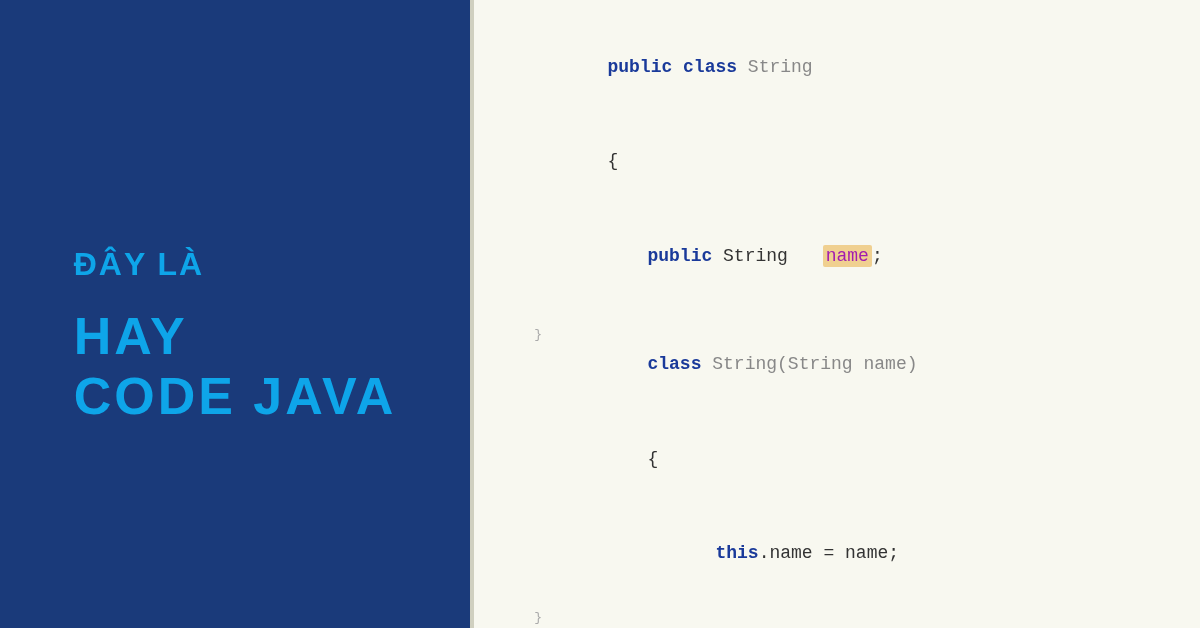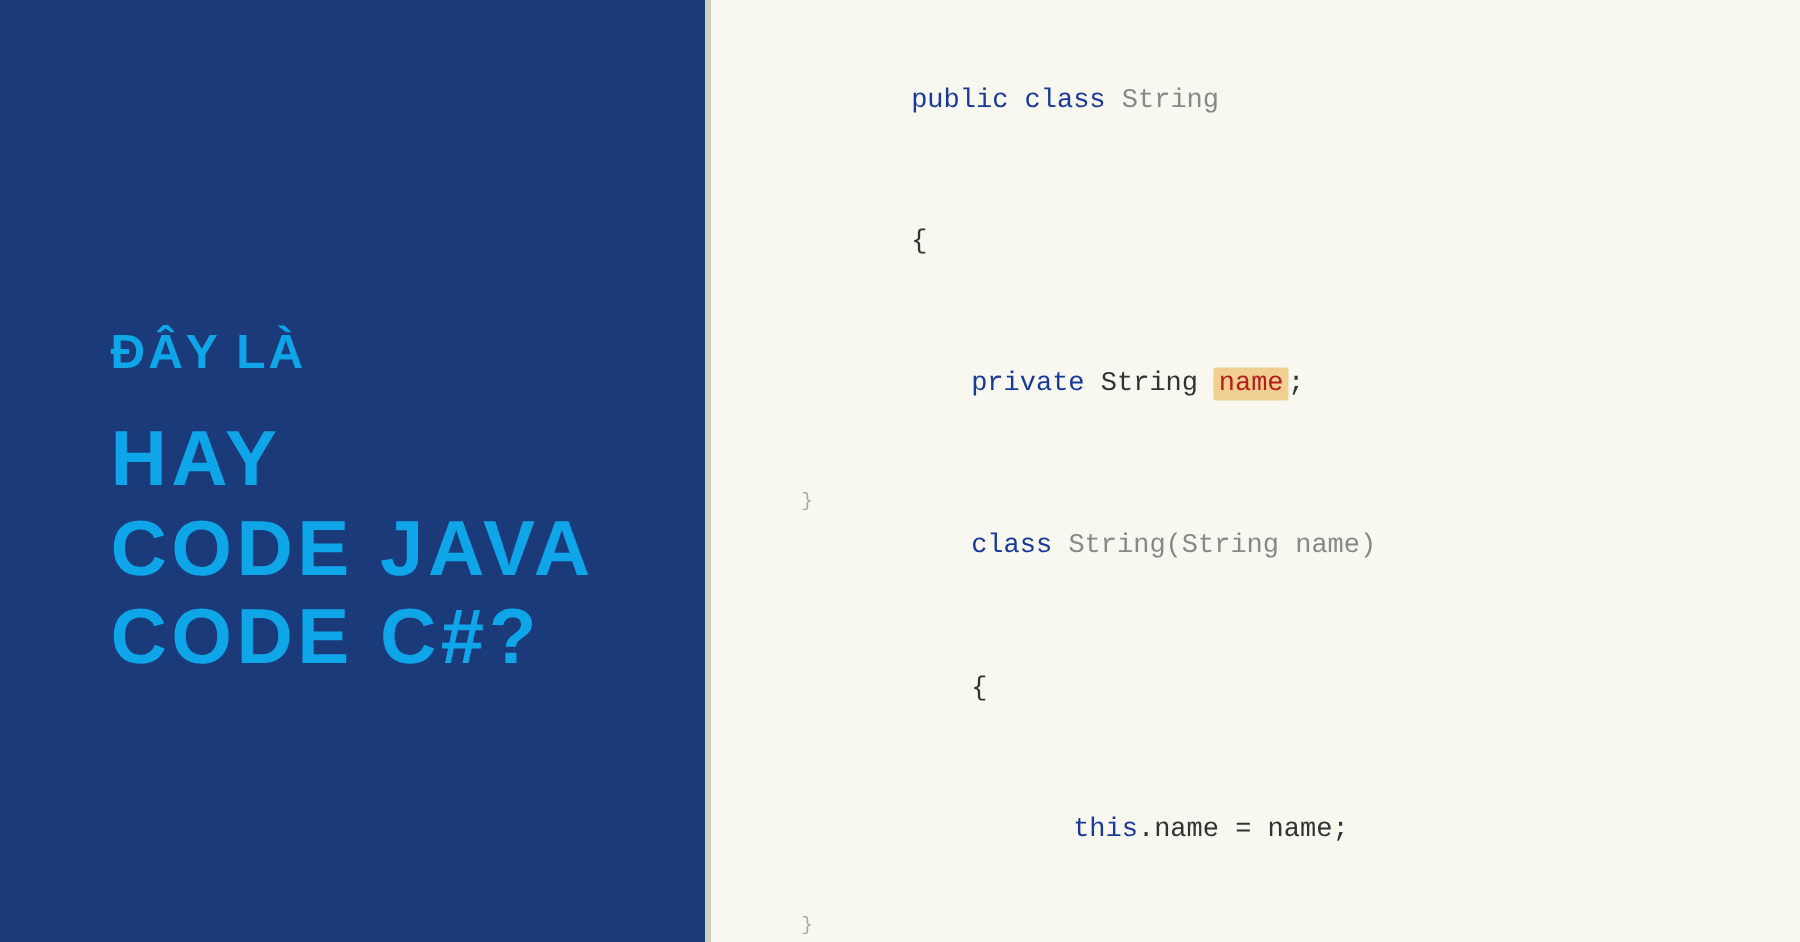--- a/index.html
+++ b/index.html
@@ -86,43 +86,43 @@
     }
 
     .line-bar.active {
       background: #7ab0e0;
     }
 
     .code-text {
       white-space: pre;
     }
 
-    .kw-blue { color: #1a3a9a; font-weight: 400; }
+    .kw-blue { color: #1a3a9a; font-weight: 700; }
     .kw-gray { color: #888888; font-weight: normal; }
     .kw-dark { color: #333333; }
     .hl-name {
       background: #f0d090;
-      color: #b91c1c;
+      color: #a21caf;
       padding: 1px 3px;
       border-radius: 2px;
+      margin-left: 24px;
     }
 
     .indent1 { padding-left: 40px; }
     .indent2 { padding-left: 108px; }
   </style>
 </head>
 <body>
 
 <div class="left-panel">
   <div class="left-content">
     <div class="subtitle">ĐÂY LÀ</div>
     <div class="main-title">
       <div>HAY</div>
       <div>CODE  JAVA</div>
-      <div>CODE C#?</div>
     </div>
   </div>
 </div>
 
 <div class="right-panel">
   <div class="code-block">
 
     <div class="code-line">
       <div class="line-gutter"></div>
       <div class="line-bar"></div>
@@ -136,21 +136,21 @@
       <div class="line-bar"></div>
       <div class="code-text">
         <span class="kw-dark">{</span>
       </div>
     </div>
 
     <div class="code-line indent1">
       <div class="line-gutter"></div>
       <div class="line-bar active"></div>
       <div class="code-text">
-        <span class="kw-blue">private</span> <span class="kw-dark">String</span> <span class="hl-name">name</span><span class="kw-dark">;</span>
+        <span class="kw-blue">public</span> <span class="kw-dark">String</span> <span class="hl-name">name</span><span class="kw-dark">;</span>
       </div>
     </div>
 
     <div class="code-line" style="height:14px;"></div>
 
     <div class="code-line indent1">
       <div class="line-gutter"><span style="color:#aaa;font-size:13px;">}</span></div>
       <div class="line-bar active"></div>
       <div class="code-text">
         <span class="kw-blue">class</span> <span class="kw-gray">String(String name)</span>

